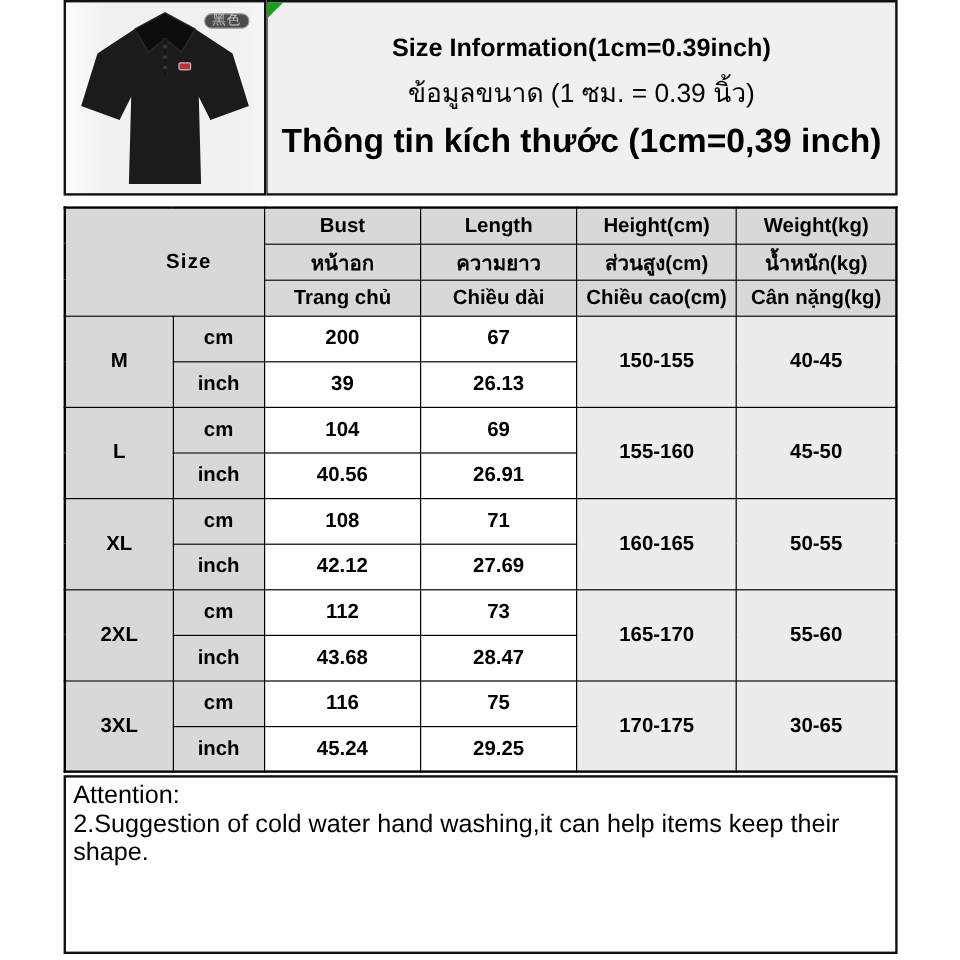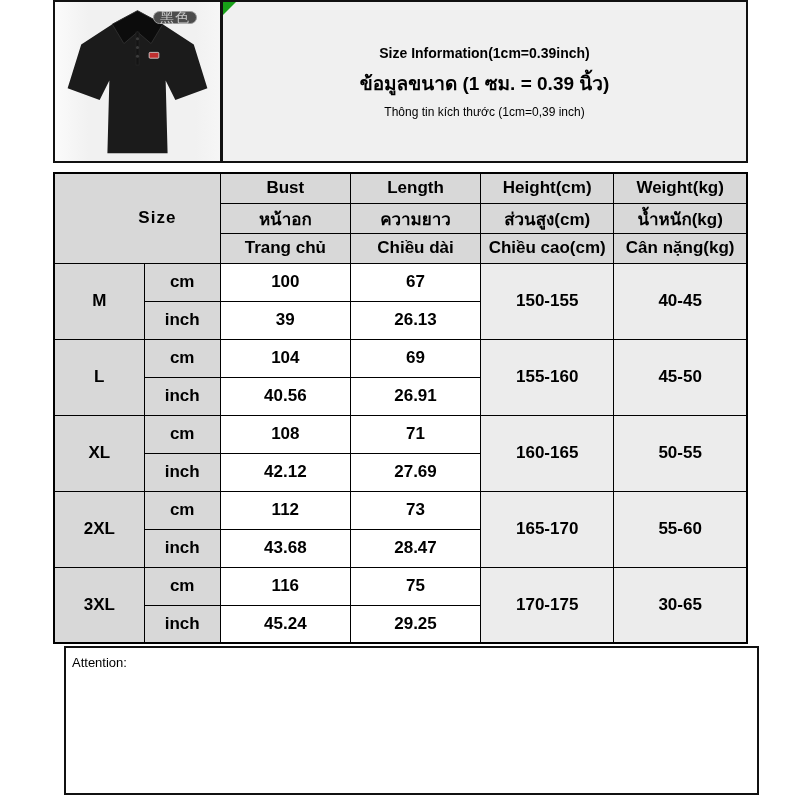--- a/index.html
+++ b/index.html
@@ -21,25 +21,25 @@
   .product-photo {
     position: relative;
     width: 169px; height: 163px;
     border: 2px solid #111;
     background: linear-gradient(90deg, #fbfbfb 0%, #f1f1f1 20%, #f1f1f1 85%, #f6f6f6 100%);
     overflow: hidden;
     flex: 0 0 auto;
   }
   .product-photo svg { display: block; margin: 0 auto; }
   .color-badge {
-    position: absolute; top: 9px; right: 23px;
+    position: absolute; top: 9px; right: 12px;
     background: #4c4c4c;
     border: 1px solid #9a9a9a;
     color: #c9c9c9;
-    font-size: 14px; line-height: 11px;
+    font-size: 11px; line-height: 11px;
     padding: 0 6px;
     border-radius: 7px;
     letter-spacing: 1px;
   }
   .title-panel {
     position: relative;
     width: 526px; height: 163px;
     border: 2px solid #111;
     border-left-width: 1px;
     background: #f0f0f0;
@@ -47,23 +47,23 @@
     align-items: center; justify-content: center;
     gap: 7px;
     text-align: center;
   }
   .corner-flag {
     position: absolute; left: 0; top: 0;
     width: 0; height: 0;
     border-top: 13px solid #18a018;
     border-right: 13px solid transparent;
   }
-  .title-en { font-size: 14px; font-weight: bold; }
-  .title-th { font-size: 19px; font-weight: bold; }
-  .title-vi { font-size: 12px; font-weight: normal; }
+  .title-en { font-size: 21px; font-weight: bold; }
+  .title-th { font-size: 22px; font-weight: normal; }
+  .title-vi { font-size: 28px; font-weight: bold; }
 
   
   .size-table-wrap { position: absolute; left: 53px; top: 172px; }
   table.size-table {
     border-collapse: collapse;
     table-layout: fixed;
     width: 695px;
   }
   table.size-table td {
     border: 1.5px solid #000;
@@ -81,26 +81,26 @@
     font-size: 34px;
     letter-spacing: 1px;
     padding-left: 40px;
   }
   td.c-size { background: #d8d8d8 !important; font-size: 18px; }
   td.c-unit { background: #d8d8d8 !important; }
   td.c-merge { background: #ececec !important; }
 
   
   .attention-box {
-    position: absolute; left: 64px; top: 646px;
+    position: absolute; left: 53px; top: 646px;
     width: 695px; height: 149px;
     border: 2px solid #111;
     background: #fff;
     padding: 3px 8px 0 6px;
-    font-size: 13px;
+    font-size: 21px;
     line-height: 24px;
     font-weight: normal;
   }
 </style>
 </head>
 <body>
 
 <div class="page">
 
   <div class="top-section">
@@ -158,21 +158,21 @@
       <tr class="head-row">
         <td>Trang chủ</td>
         <td>Chiều dài</td>
         <td>Chiều cao(cm)</td>
         <td>Cân nặng(kg)</td>
       </tr>
 
       <tr class="body-row">
         <td class="c-size" rowspan="2">M</td>
         <td class="c-unit">cm</td>
-        <td>100</td>
+        <td>200</td>
         <td>67</td>
         <td class="c-merge" rowspan="2">150-155</td>
         <td class="c-merge" rowspan="2">40-45</td>
       </tr>
       <tr class="body-row">
         <td class="c-unit">inch</td>
         <td>39</td>
         <td>26.13</td>
       </tr>
 
@@ -230,15 +230,16 @@
         <td class="c-unit">inch</td>
         <td>45.24</td>
         <td>29.25</td>
       </tr>
     </tbody>
       </table>
   </div>
 
   <div class="attention-box">
     <div>Attention:</div>
+    <div>2.Suggestion of cold water hand washing,it can help items keep their shape.</div>
   </div>
 
 </div>
 
 </body></html>

